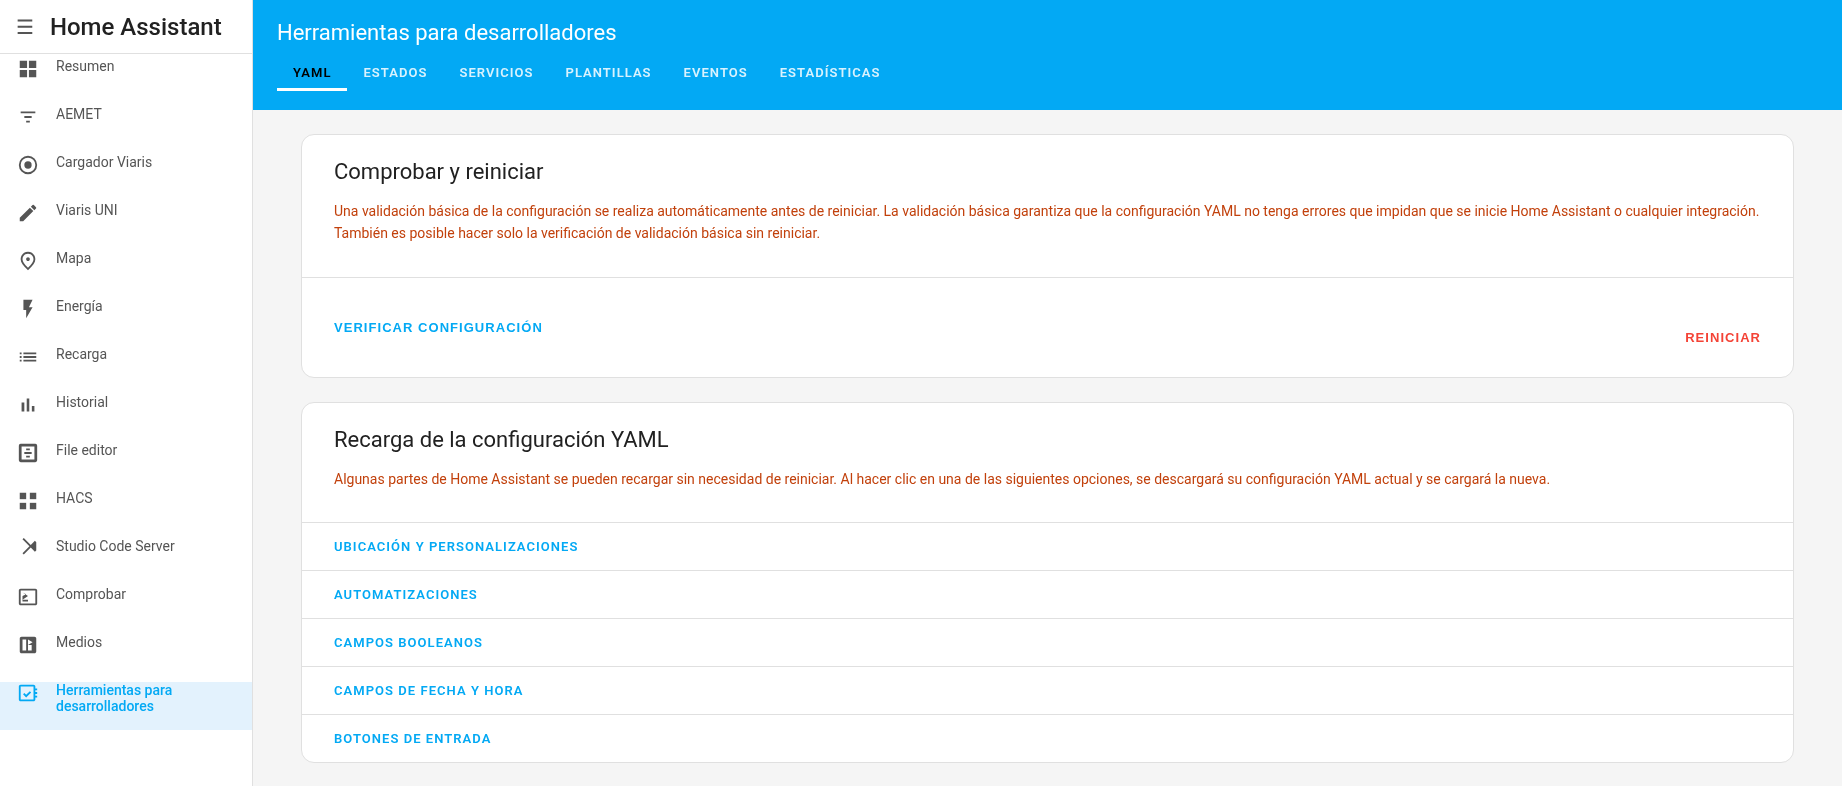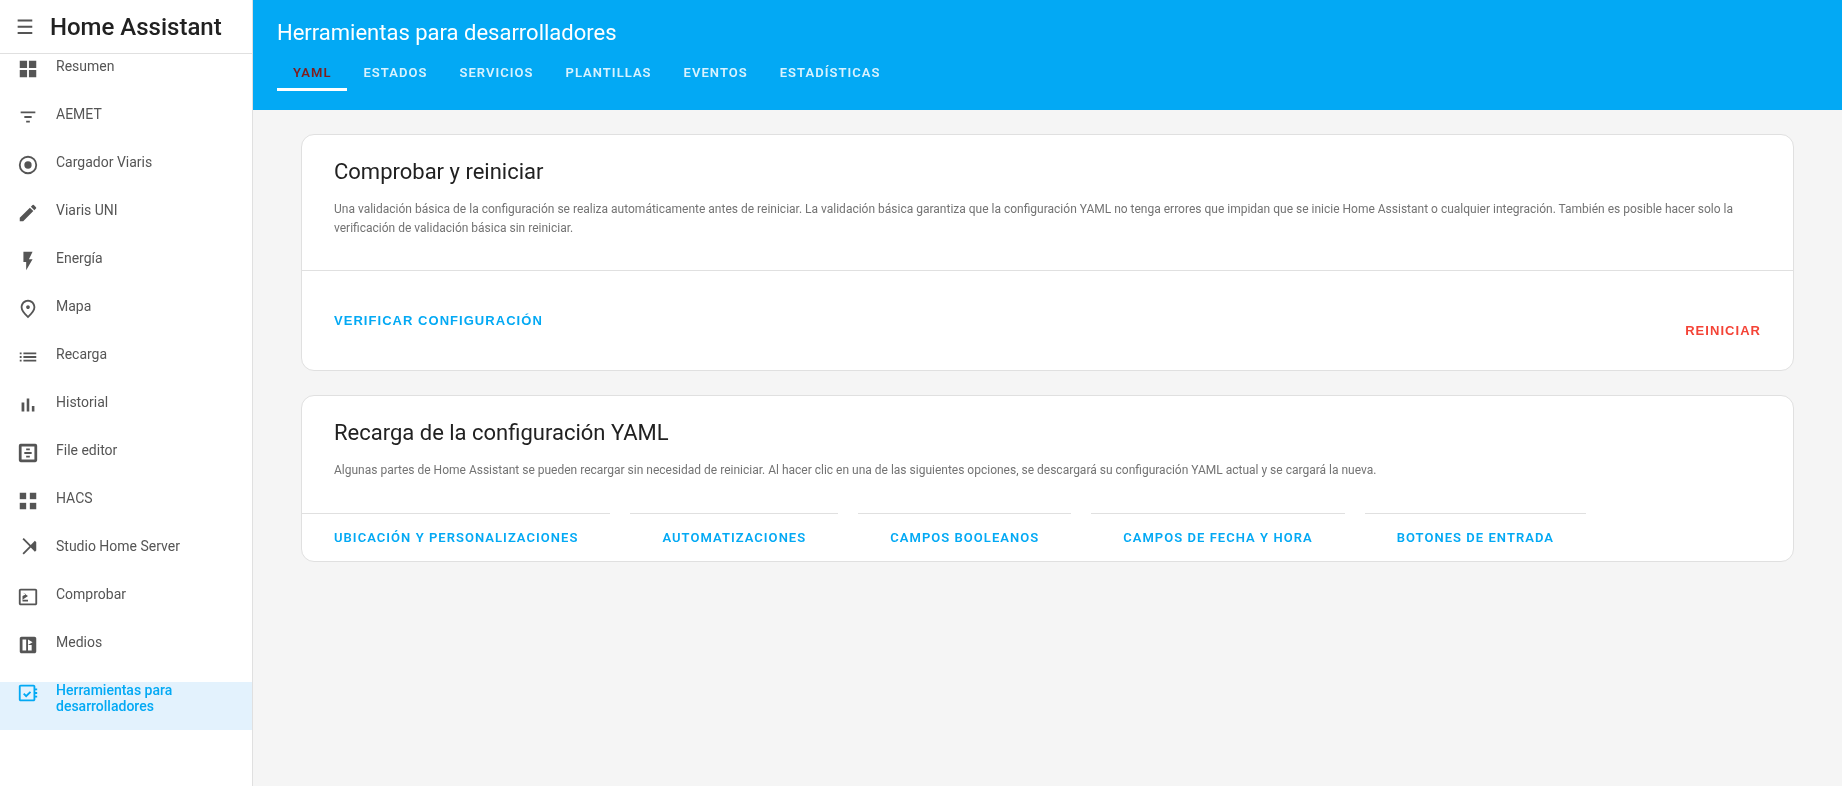--- a/index.html
+++ b/index.html
@@ -100,21 +100,21 @@
       color: rgba(255,255,255,0.85);
       font-size: 13px;
       font-weight: 600;
       letter-spacing: 0.08em;
       padding: 8px 16px;
       cursor: pointer;
       border-bottom: 3px solid transparent;
       text-transform: uppercase;
     }
     .tab-item.active {
-      color: #7f1d1d;
+      color: #000000;
       border-bottom: 3px solid #fff;
     }
 
     
     .content {
       flex: 1;
       overflow-y: auto;
       padding: 24px 48px;
       background: #f5f5f5;
     }
@@ -130,22 +130,22 @@
     .card-body {
       padding: 24px 32px 32px;
     }
     .card-title {
       font-size: 22px;
       font-weight: 400;
       color: #212121;
       margin-bottom: 16px;
     }
     .card-description {
-      font-size: 12px;
-      color: #737373;
+      font-size: 14px;
+      color: #c2410c;
       line-height: 1.6;
     }
     .card-actions {
       display: flex;
       justify-content: space-between;
       align-items: center;
       padding: 24px 32px;
       border-top: 1px solid #e0e0e0;
     }
     .action-btn {
@@ -157,22 +157,21 @@
       background: none;
       cursor: pointer;
       padding: 8px 0;
     }
     .action-btn.primary { color: #03a9f4; }
     .action-btn.danger { color: #f44336; margin-top: 20px; }
 
     
     .reload-list {
       display: flex;
-      flex-direction: row;
-      gap: 20px;
+      flex-direction: column;
     }
     .reload-item {
       padding: 16px 32px;
       border-top: 1px solid #e0e0e0;
       font-size: 13px;
       font-weight: 600;
       letter-spacing: 0.08em;
       text-transform: uppercase;
       color: #03a9f4;
       cursor: pointer;
@@ -226,33 +225,33 @@
         <svg width="22" height="22" viewBox="0 0 24 24" fill="currentColor">
             <path d="M3 17.25V21h3.75L17.81 9.94l-3.75-3.75L3 17.25zM20.71 7.04a1 1 0 000-1.41l-2.34-2.34a1 1 0 00-1.41 0l-1.83 1.83 3.75 3.75 1.83-1.83z"></path>
           </svg>
       </span>
       <span class="nav-label">Viaris UNI</span>
     </div>
 
     <div class="nav-item">
       <span class="nav-icon">
         <svg width="22" height="22" viewBox="0 0 24 24" fill="currentColor">
+            <path d="M12 12c-1.1 0-2-.9-2-2s.9-2 2-2 2 .9 2 2-.9 2-2 2zm6-1.8C18 6.57 15.35 4 12 4s-6 2.57-6 6.2c0 2.34 1.95 5.44 6 9.14 4.05-3.7 6-6.8 6-9.14zM12 2c4.2 0 8 3.22 8 8.2 0 3.32-2.67 7.25-8 11.8-5.33-4.55-8-8.48-8-11.8C4 5.22 7.8 2 12 2z"></path>
+          </svg>
+      </span>
+      <span class="nav-label">Mapa</span>
+    </div>
+
+    <div class="nav-item">
+      <span class="nav-icon">
+        <svg width="22" height="22" viewBox="0 0 24 24" fill="currentColor">
             <path d="M7 2v11h3v9l7-12h-4l4-8z"></path>
           </svg>
       </span>
       <span class="nav-label">Energía</span>
-    </div>
-
-    <div class="nav-item">
-      <span class="nav-icon">
-        <svg width="22" height="22" viewBox="0 0 24 24" fill="currentColor">
-            <path d="M12 12c-1.1 0-2-.9-2-2s.9-2 2-2 2 .9 2 2-.9 2-2 2zm6-1.8C18 6.57 15.35 4 12 4s-6 2.57-6 6.2c0 2.34 1.95 5.44 6 9.14 4.05-3.7 6-6.8 6-9.14zM12 2c4.2 0 8 3.22 8 8.2 0 3.32-2.67 7.25-8 11.8-5.33-4.55-8-8.48-8-11.8C4 5.22 7.8 2 12 2z"></path>
-          </svg>
-      </span>
-      <span class="nav-label">Mapa</span>
     </div>
 
     <div class="nav-item">
       <span class="nav-icon">
         <svg width="22" height="22" viewBox="0 0 24 24" fill="currentColor">
             <path d="M3 13h2v-2H3v2zm0 4h2v-2H3v2zm0-8h2V7H3v2zm4 4h14v-2H7v2zm0 4h14v-2H7v2zM7 7v2h14V7H7z"></path>
           </svg>
       </span>
       <span class="nav-label">Recarga</span>
     </div>
@@ -286,21 +285,21 @@
       </span>
       <span class="nav-label">HACS</span>
     </div>
 
     <div class="nav-item">
       <span class="nav-icon">
         <svg width="22" height="22" viewBox="0 0 24 24" fill="currentColor">
             <path d="M19.5 3.09L15 7.59 7.41 0 6 1.41l7.59 7.59L6 16.59l1.41 1.41L15 10.41l4.5 4.5L21 13.5V4.5l-1.5-1.41z"></path>
           </svg>
       </span>
-      <span class="nav-label">Studio Home Server</span>
+      <span class="nav-label">Studio Code Server</span>
     </div>
 
     <div class="nav-item">
       <span class="nav-icon">
         <svg width="22" height="22" viewBox="0 0 24 24" fill="currentColor">
             <path d="M20 3H4c-1.1 0-2 .9-2 2v14c0 1.1.9 2 2 2h16c1.1 0 2-.9 2-2V5c0-1.1-.9-2-2-2zm0 16H4V5h16v14zM6 15h6v2H6zm-0-4l4-2-4-2V7l6 4-6 4V11z"></path>
           </svg>
       </span>
       <span class="nav-label">Comprobar</span>
     </div>

